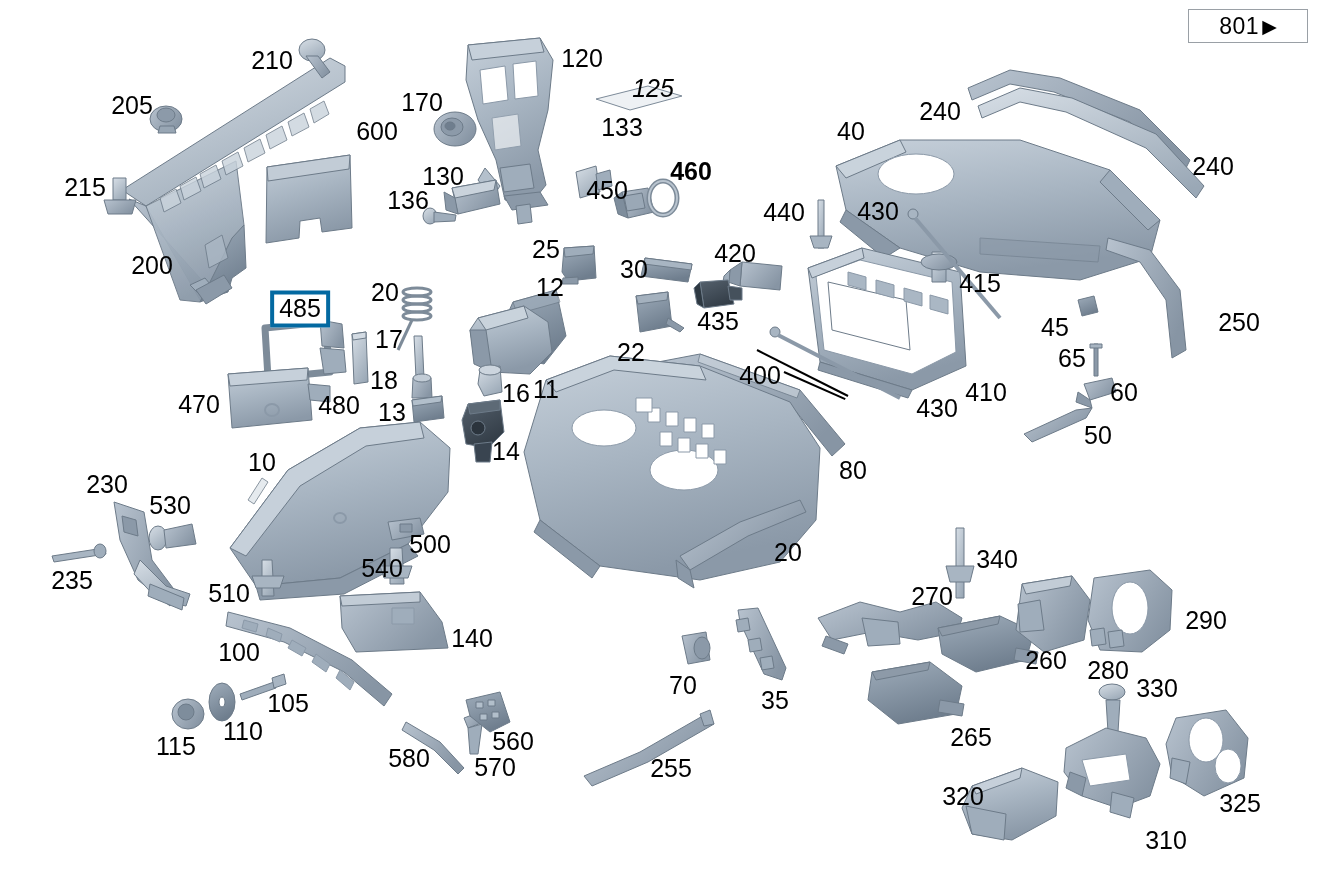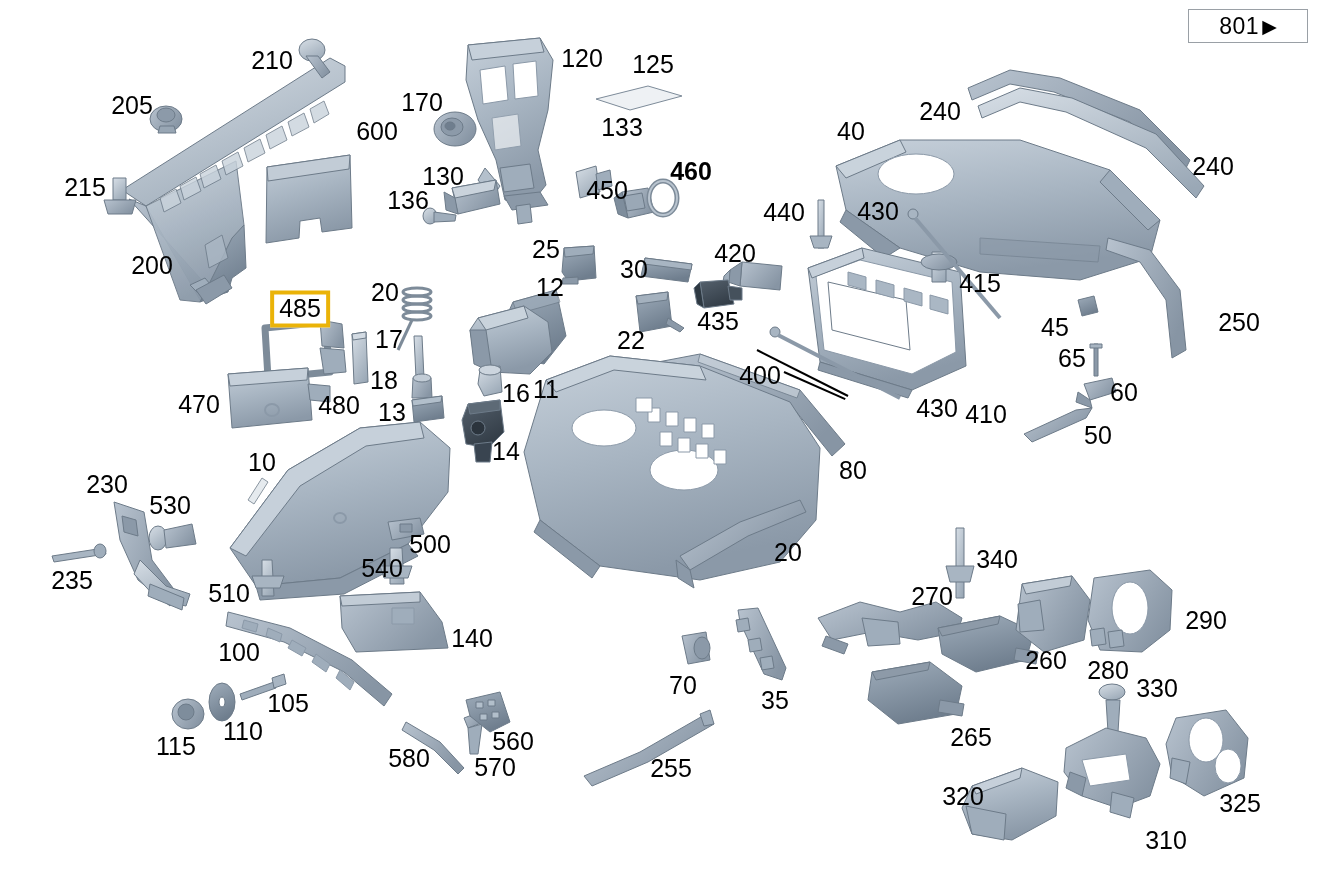--- a/index.html
+++ b/index.html
@@ -49,21 +49,21 @@
   .lbl {
     position: absolute;
     font-size: 25px;
     color: #000000;
     line-height: 1;
     white-space: nowrap;
     transform: translate(-50%, -50%);
     font-family: "Liberation Sans", sans-serif;
   }
   .lbl.hl {
-    border: 4px solid #eab308;
+    border: 4px solid #0369a1;
     background: #ffffff;
     padding: 1px 5px 3px 5px;
   }
   
   .leader {
     position: absolute;
     background: #000;
     height: 2px;
     transform-origin: 0 50%;
   }
@@ -564,21 +564,21 @@
   </svg>
 
   <div id="leader-layer">
       <div class="leader" style="left: 784px; top: 371px; width: 66.7083px; transform: rotate(23.8753deg);"></div>
       <div class="leader" style="left: 757px; top: 349px; width: 101.966px; transform: rotate(26.8163deg);"></div>
     </div>
 
   <div id="label-layer">
       <div class="lbl" style="left: 272px; top: 60px;">210</div>
       <div class="lbl" style="left: 582px; top: 58px;">120</div>
-      <div class="lbl" style="left: 653px; top: 64px;">125</div>
+      <div class="lbl" style="left: 653px; top: 88px; font-style: italic;">125</div>
       <div class="lbl" style="left: 132px; top: 105px;">205</div>
       <div class="lbl" style="left: 940px; top: 111px;">240</div>
       <div class="lbl" style="left: 422px; top: 102px;">170</div>
       <div class="lbl" style="left: 377px; top: 131px;">600</div>
       <div class="lbl" style="left: 851px; top: 131px; text-align: center;">40</div>
       <div class="lbl" style="left: 622px; top: 127px; text-align: center;">133</div>
       <div class="lbl" style="left: 1213px; top: 166px;">240</div>
       <div class="lbl" style="left: 691px; top: 171px; font-weight: bold;">460</div>
       <div class="lbl" style="left: 443px; top: 176px;">130</div>
       <div class="lbl" style="left: 85px; top: 187px;">215</div>
@@ -588,34 +588,34 @@
       <div class="lbl" style="left: 878px; top: 211px;">430</div>
       <div class="lbl" style="left: 546px; top: 249px;">25</div>
       <div class="lbl" style="left: 152px; top: 265px;">200</div>
       <div class="lbl" style="left: 634px; top: 269px;">30</div>
       <div class="lbl" style="left: 735px; top: 253px;">420</div>
       <div class="lbl" style="left: 980px; top: 283px;">415</div>
       <div class="lbl" style="left: 550px; top: 287px;">12</div>
       <div class="lbl" style="left: 385px; top: 292px;">20</div>
       <div class="lbl hl" style="left: 300px; top: 309px;">485</div>
       <div class="lbl" style="left: 718px; top: 321px;">435</div>
-      <div class="lbl" style="left: 631px; top: 340px;">22</div>
+      <div class="lbl" style="left: 631px; top: 352px;">22</div>
       <div class="lbl" style="left: 1055px; top: 327px;">45</div>
       <div class="lbl" style="left: 1239px; top: 322px;">250</div>
       <div class="lbl" style="left: 389px; top: 339px;">17</div>
       <div class="lbl" style="left: 1072px; top: 358px;">65</div>
       <div class="lbl" style="left: 760px; top: 375px;">400</div>
       <div class="lbl" style="left: 384px; top: 380px;">18</div>
       <div class="lbl" style="left: 516px; top: 393px;">16</div>
       <div class="lbl" style="left: 546px; top: 389px;">11</div>
       <div class="lbl" style="left: 1124px; top: 392px;">60</div>
       <div class="lbl" style="left: 199px; top: 404px;">470</div>
       <div class="lbl" style="left: 339px; top: 405px;">480</div>
       <div class="lbl" style="left: 392px; top: 412px;">13</div>
-      <div class="lbl" style="left: 986px; top: 414px;">410</div>
+      <div class="lbl" style="left: 986px; top: 392px;">410</div>
       <div class="lbl" style="left: 937px; top: 408px;">430</div>
       <div class="lbl" style="left: 1098px; top: 435px;">50</div>
       <div class="lbl" style="left: 506px; top: 451px;">14</div>
       <div class="lbl" style="left: 262px; top: 462px;">10</div>
       <div class="lbl" style="left: 853px; top: 470px;">80</div>
       <div class="lbl" style="left: 107px; top: 484px;">230</div>
       <div class="lbl" style="left: 170px; top: 505px;">530</div>
       <div class="lbl" style="left: 997px; top: 559px;">340</div>
       <div class="lbl" style="left: 430px; top: 544px;">500</div>
       <div class="lbl" style="left: 788px; top: 552px;">20</div>

